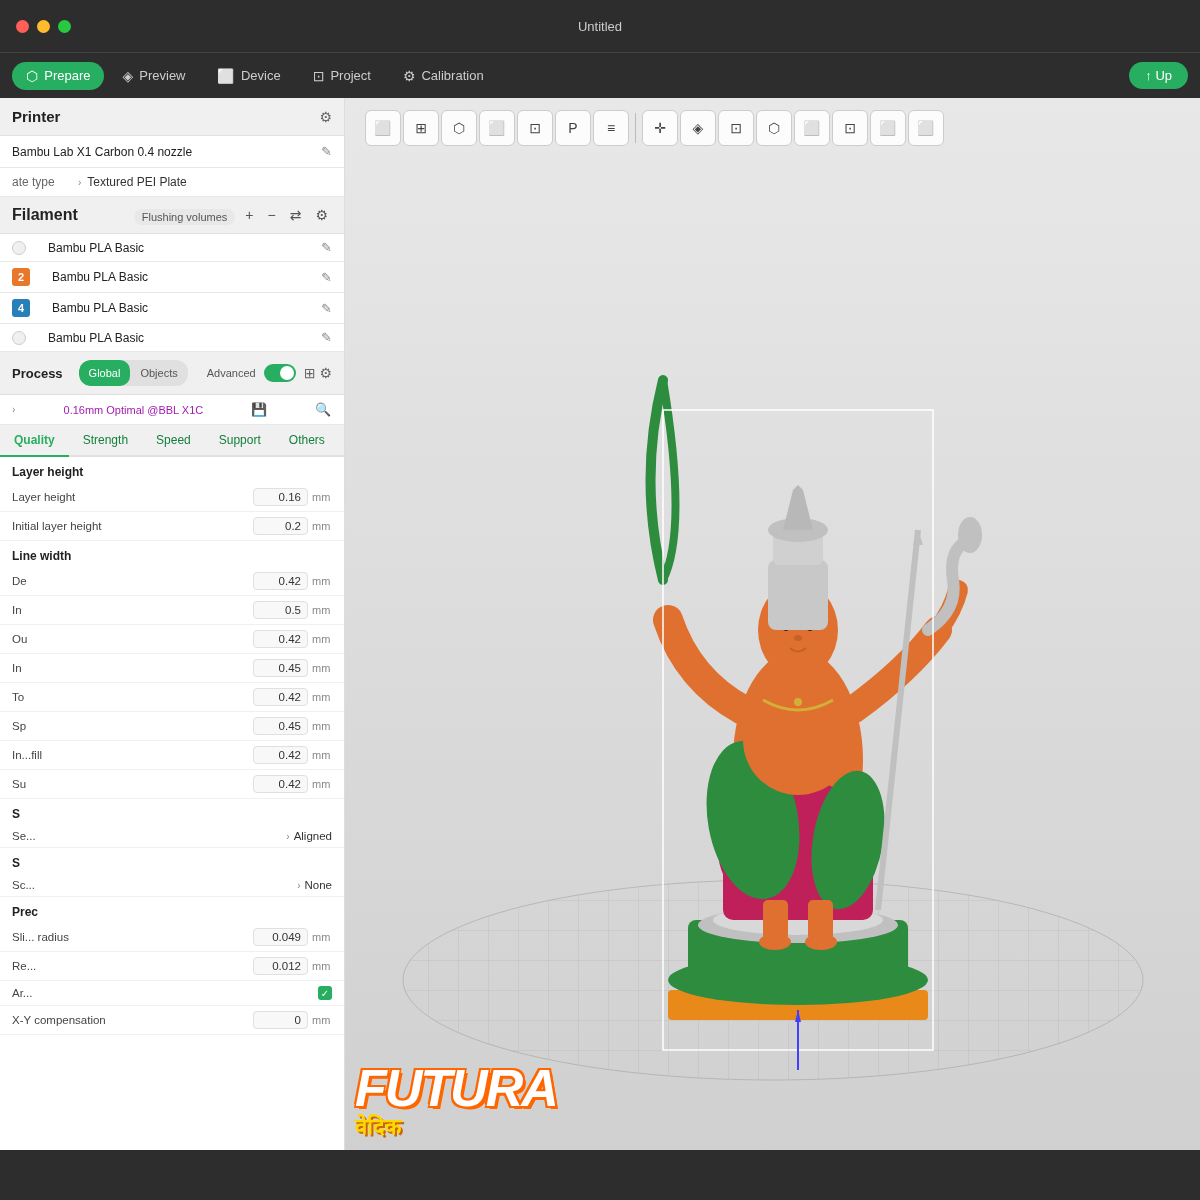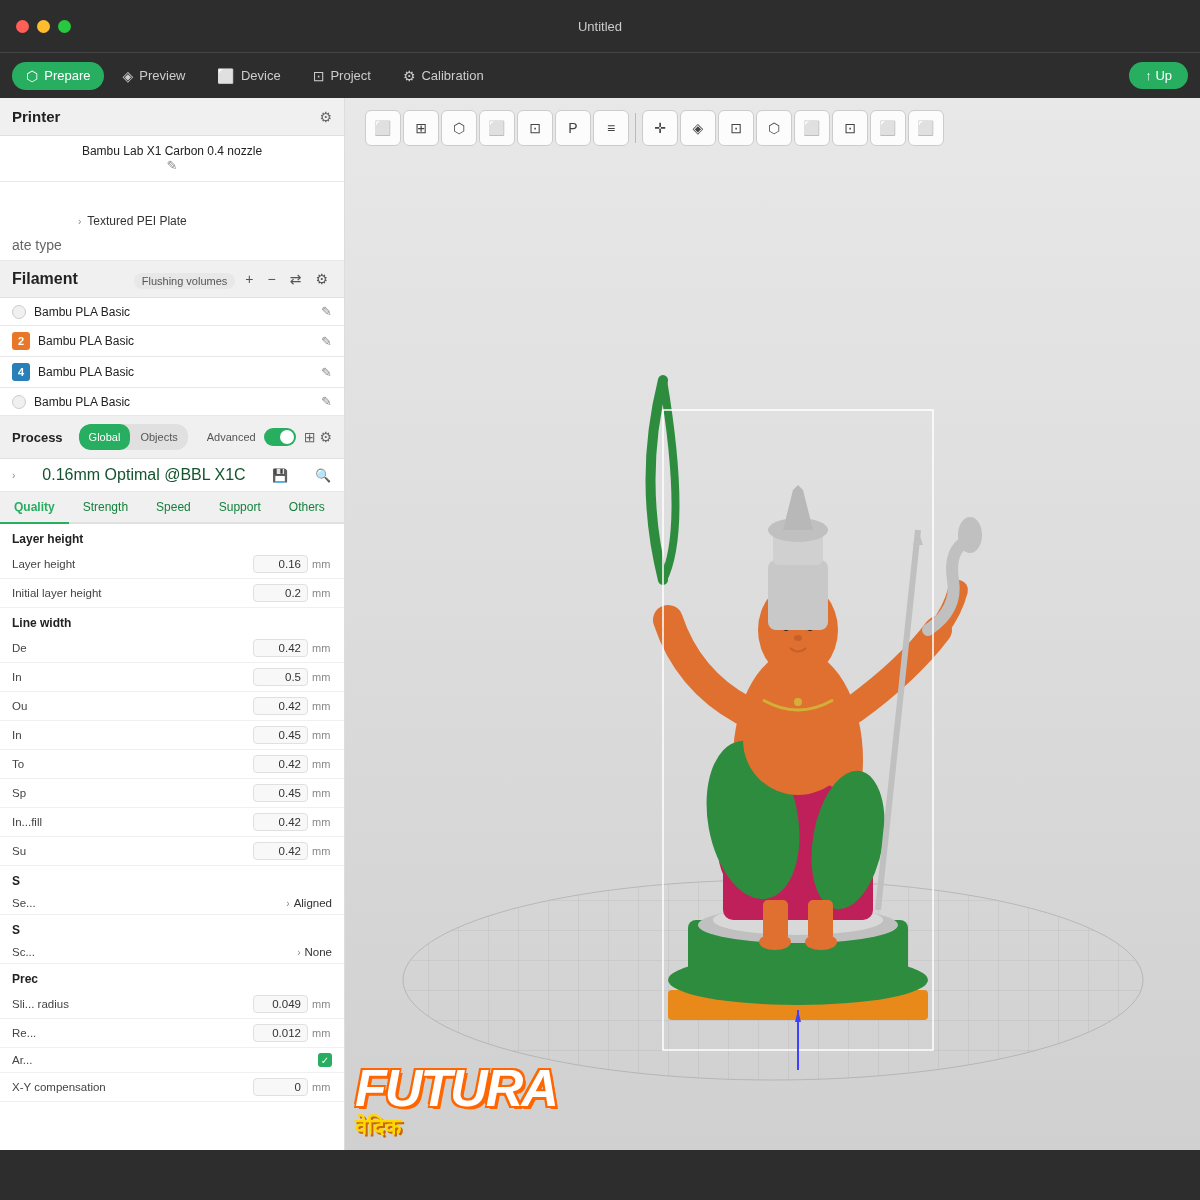--- a/index.html
+++ b/index.html
@@ -112,34 +112,33 @@
     }
     .gear-icon { color: #666; cursor: pointer; font-size: 14px; }
 
     .printer-row {
       display: flex;
       align-items: center;
       justify-content: space-between;
       padding: 8px 12px;
       border-bottom: 1px solid #e8e8e8;
       background: white;
-      flex-direction: column;
     }
     .printer-name { font-size: 12px; font-weight: 500; }
     .edit-icon { color: #888; font-size: 13px; cursor: pointer; }
 
     .plate-row {
       display: flex;
       align-items: center;
       padding: 7px 12px;
       border-bottom: 1px solid #e8e8e8;
       background: white;
       gap: 6px;
     }
-    .plate-label { font-size: 14px; color: #666; min-width: 60px; margin-top: 48px; }
+    .plate-label { font-size: 12px; color: #666; min-width: 60px; }
     .plate-value { font-size: 12px; color: #333; }
     .chevron { font-size: 10px; color: #888; }
 
     
     .filament-header {
       display: flex;
       align-items: center;
       justify-content: space-between;
       padding: 8px 12px;
       background: #f0f0f0;
@@ -157,21 +156,21 @@
       color: #555;
     }
     .icon-btn { background: none; border: none; cursor: pointer; color: #555; font-size: 14px; padding: 2px 4px; }
 
     .filament-item {
       display: flex;
       align-items: center;
       padding: 6px 12px;
       border-bottom: 1px solid #e8e8e8;
       background: white;
-      gap: 8px;
+      gap: 22px;
     }
     .filament-color {
       width: 14px; height: 14px;
       border-radius: 50%;
       flex-shrink: 0;
     }
     .color-white { background: #f0f0f0; border: 1px solid #ccc; }
     .filament-name { font-size: 12px; flex: 1; }
     .filament-num {
       width: 18px; height: 18px;
@@ -234,21 +233,21 @@
     .process-icon-btn { background: none; border: none; cursor: pointer; font-size: 14px; color: #666; }
 
     .profile-row {
       display: flex;
       align-items: center;
       justify-content: space-between;
       padding: 7px 12px;
       background: white;
       border-bottom: 1px solid #e8e8e8;
     }
-    .profile-name { font-size: 16px; color: #14532d; }
+    .profile-name { font-size: 11px; color: #a21caf; }
 
     
     .tabs-row {
       display: flex;
       background: #f0f0f0;
       border-bottom: 2px solid #e0e0e0;
     }
     .tab {
       padding: 8px 14px;
       font-size: 12px;

